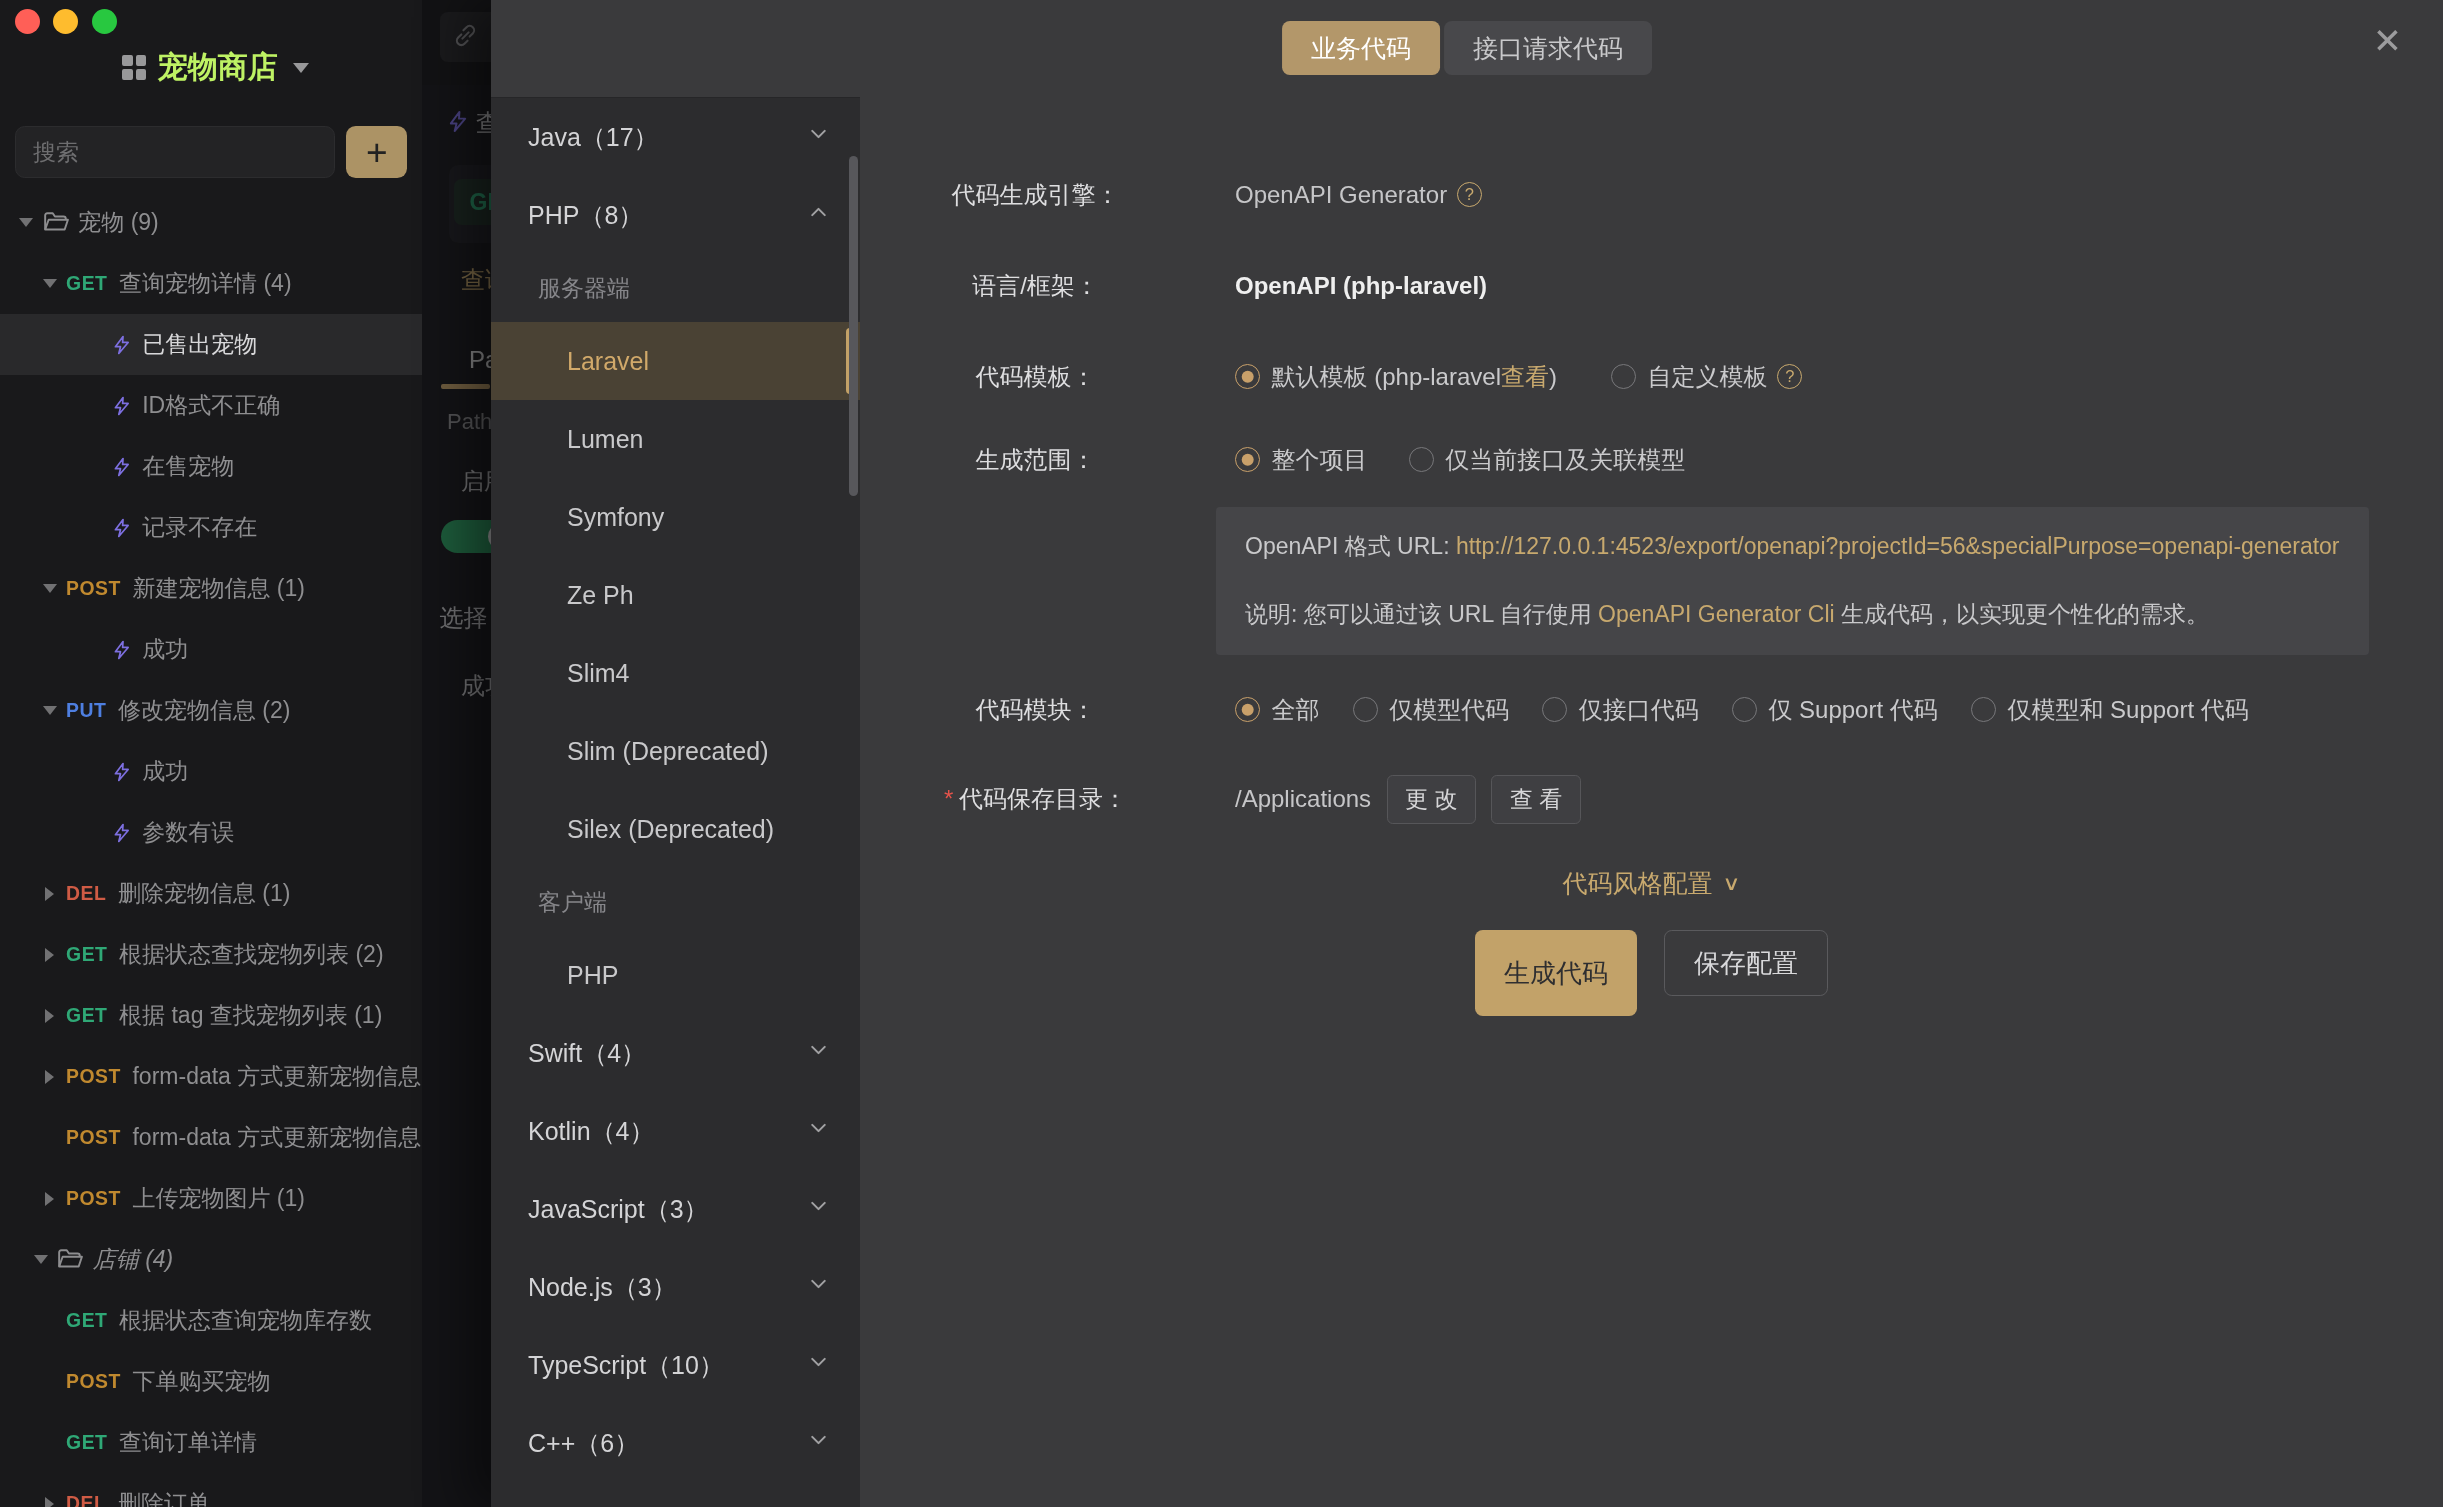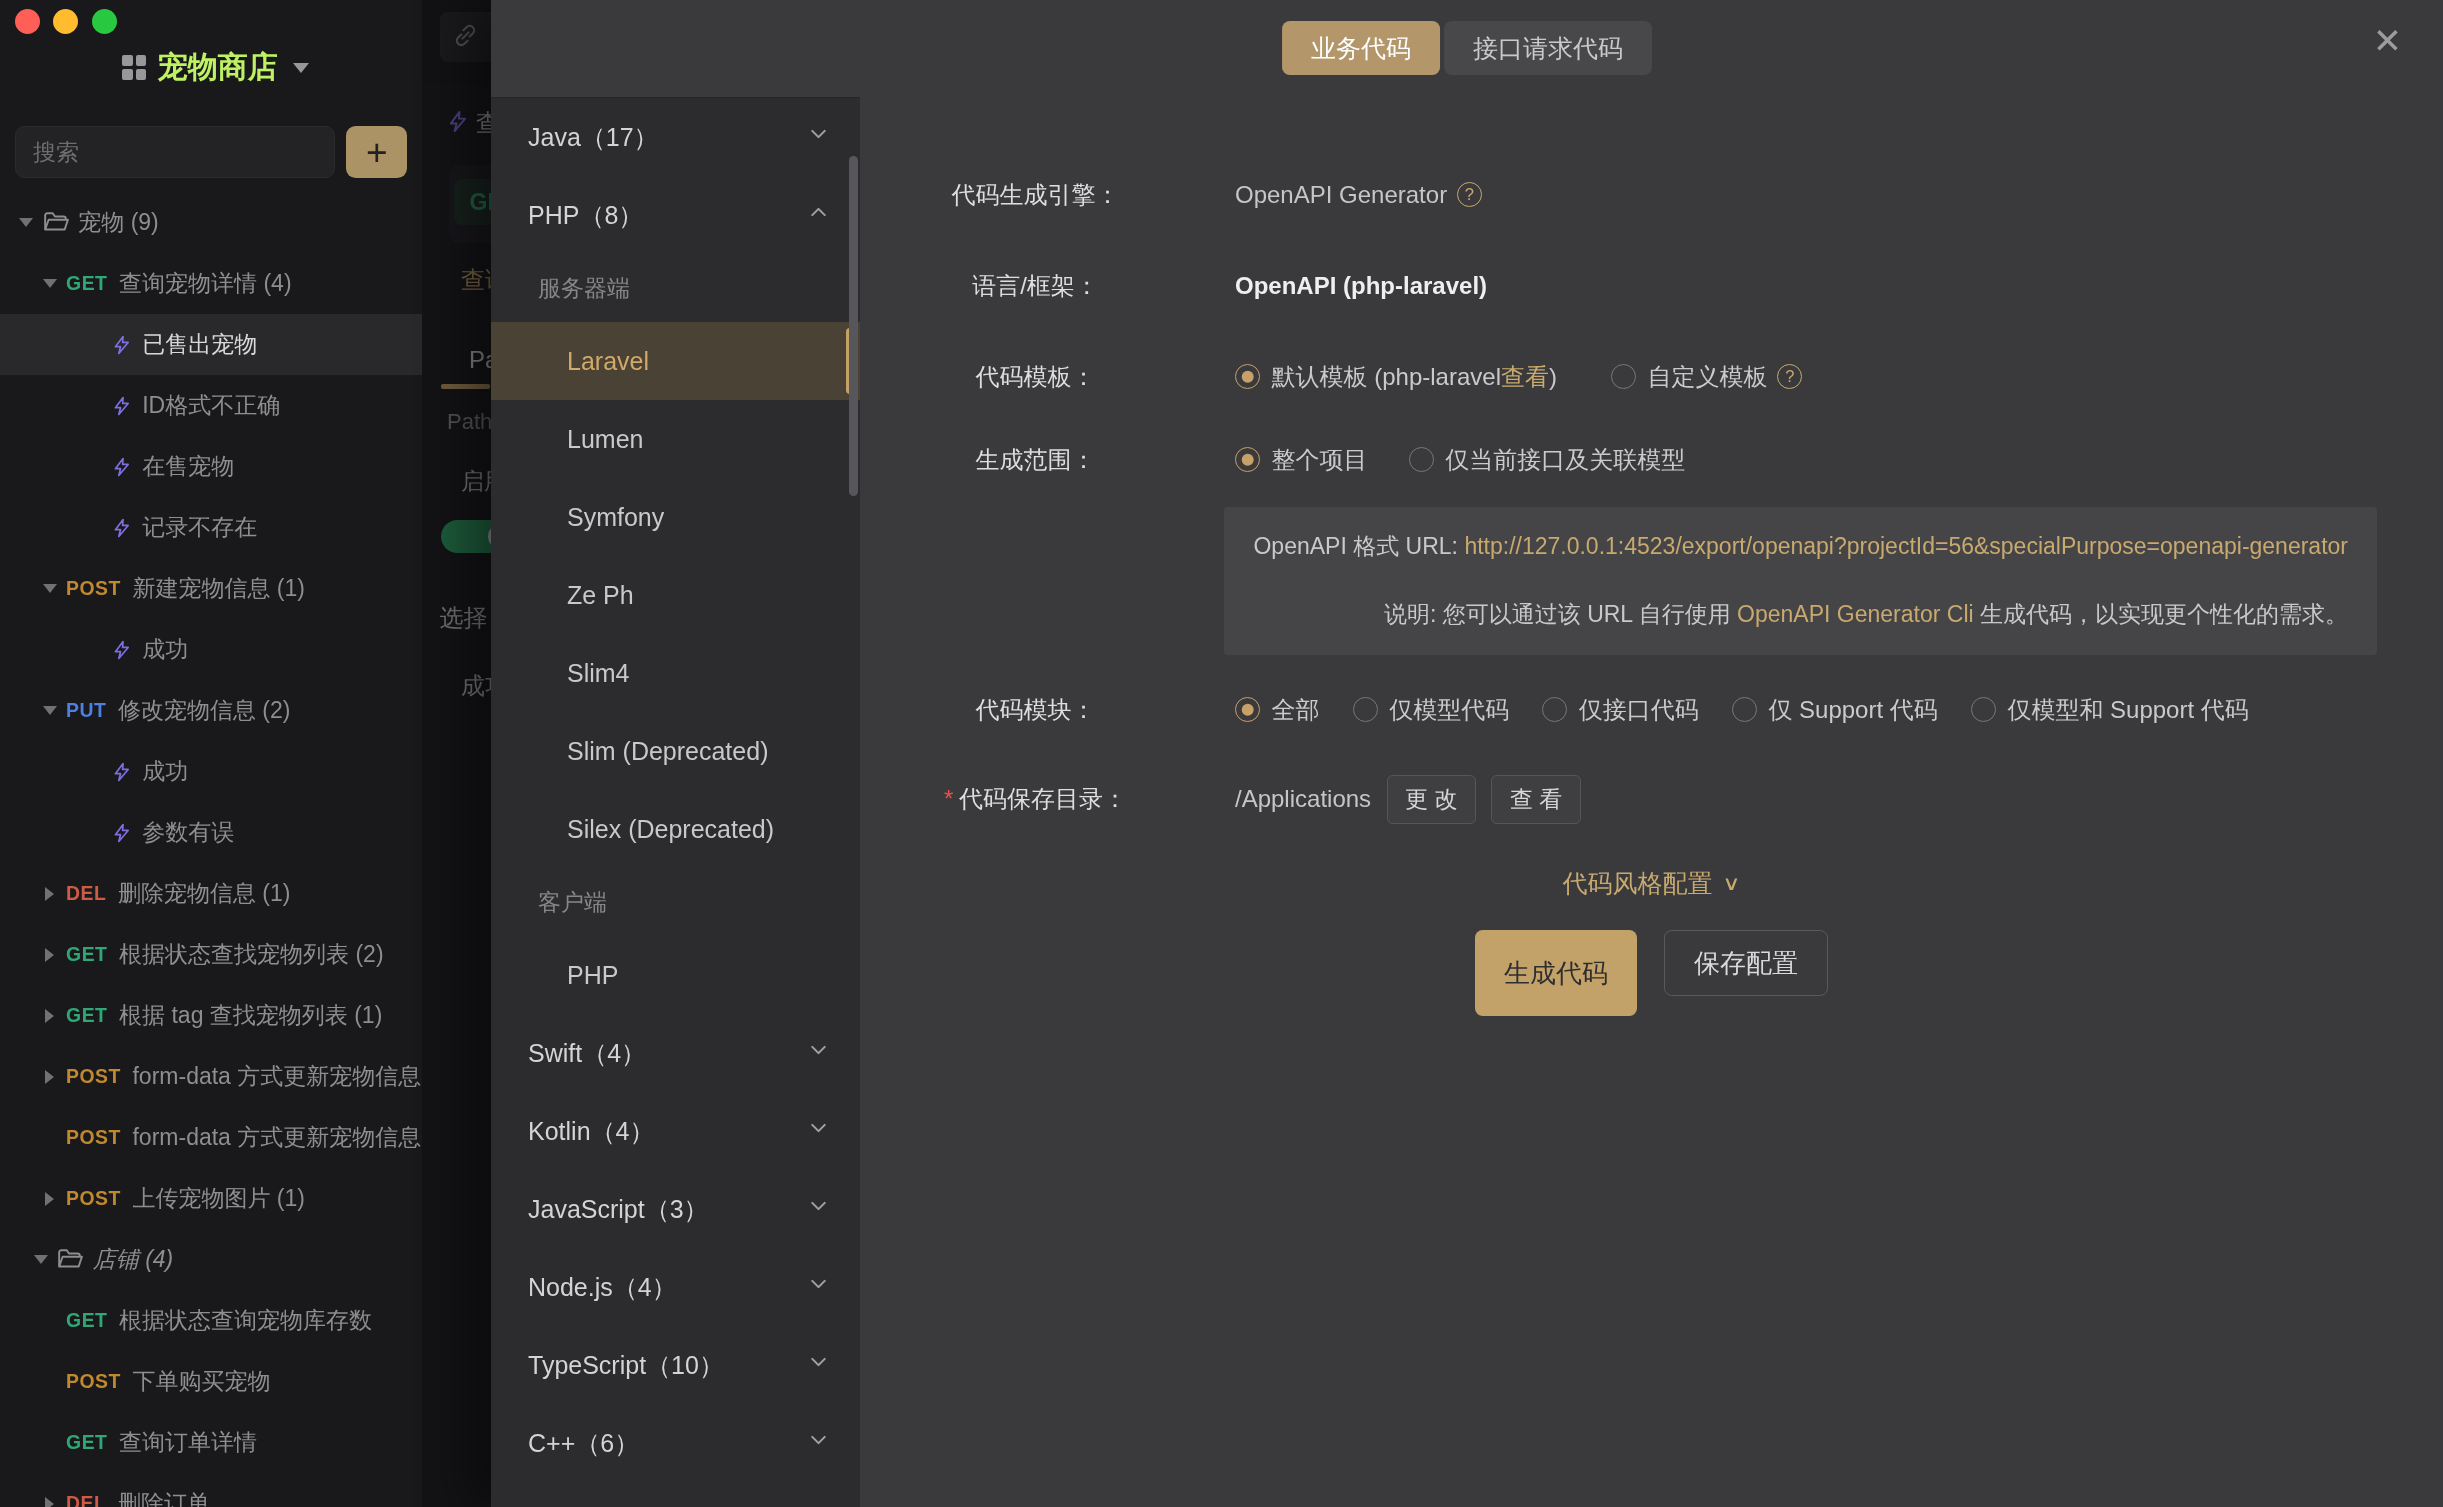--- a/index.html
+++ b/index.html
@@ -78,22 +78,22 @@
   .fbold { color:#efefef; font-weight:bold; }
   .gold { color:#c8a96e; }
   .qmark { display:inline-flex; align-items:center; justify-content:center; width:25px; height:25px;
     border:1.9px solid #c8a96e; border-radius:50%; color:#c8a96e; font-size:16.5px; margin-left:9.7px; cursor:pointer; }
   .radio { display:inline-block; width:25px; height:25px; border-radius:50%; border:1.9px solid #77777a;
     margin-right:11.6px; position:relative; cursor:pointer; flex:none; }
   .radio.sel { border-color:#c8a06a; }
   .radio.sel::after { content:""; position:absolute; left:50%; top:50%; transform:translate(-50%,-50%);
     width:12.6px; height:12.6px; border-radius:50%; background:#c8a06a; }
   .ropt { display:flex; align-items:center; color:#cacacc; }
-  .urlbox { position:absolute; left:364px; width:1153px; background:#454548; border-radius:3.9px; padding:27px 29px;
-    color:#c9c9cb; font-size:23px; line-height:1.1;text-align:right; }
+  .urlbox { position:absolute; left:356px; width:1153px; background:#454548; border-radius:3.9px; padding:27px 29px;
+    color:#c9c9cb; font-size:23px; line-height:1.1; }
   .urlbox .line2 { margin-top:43px; }
   .minibtn { height:49px; padding:0 17.5px; background:#3f3f42; border:1px solid #565659; border-radius:5.8px;
     color:#d6d6d8; font-size:23px; margin-left:15.5px; cursor:pointer; }
   .style-link { position:absolute; left:0; right:0; text-align:center; color:#c8a96e; font-size:25px; cursor:pointer; }
   .style-link .vchev { display:inline-block; transform:scaleY(.8); margin-left:9.7px; }
   .btn-row { position:absolute; left:0; right:0; display:flex; justify-content:center; gap:27px; }
   .btn-primary { height:86px; padding:0 29px; background:#c2a269; border:none; border-radius:7.8px;
     color:#2e2e30; font-size:26px; cursor:pointer; }
   .btn-secondary { height:66px; padding:0 29px; background:#3a3a3c; border:1px solid #5a5a5d; border-radius:7.8px;
     color:#d9d9db; font-size:26px; cursor:pointer; }
@@ -386,21 +386,21 @@
               <polyline points="6 9 12 15 18 9"></polyline>
             </svg></span>
         </div>
         <div class="lang-row group">
           <span>JavaScript（3）</span>
           <span class="chev"><svg width="25" height="25" viewBox="0 0 24 24" fill="none" stroke="#a0a0a2" stroke-width="2" stroke-linecap="round" stroke-linejoin="round">
               <polyline points="6 9 12 15 18 9"></polyline>
             </svg></span>
         </div>
         <div class="lang-row group">
-          <span>Node.js（4）</span>
+          <span>Node.js（3）</span>
           <span class="chev"><svg width="25" height="25" viewBox="0 0 24 24" fill="none" stroke="#a0a0a2" stroke-width="2" stroke-linecap="round" stroke-linejoin="round">
               <polyline points="6 9 12 15 18 9"></polyline>
             </svg></span>
         </div>
         <div class="lang-row group">
           <span>TypeScript（10）</span>
           <span class="chev"><svg width="25" height="25" viewBox="0 0 24 24" fill="none" stroke="#a0a0a2" stroke-width="2" stroke-linecap="round" stroke-linejoin="round">
               <polyline points="6 9 12 15 18 9"></polyline>
             </svg></span>
         </div>

